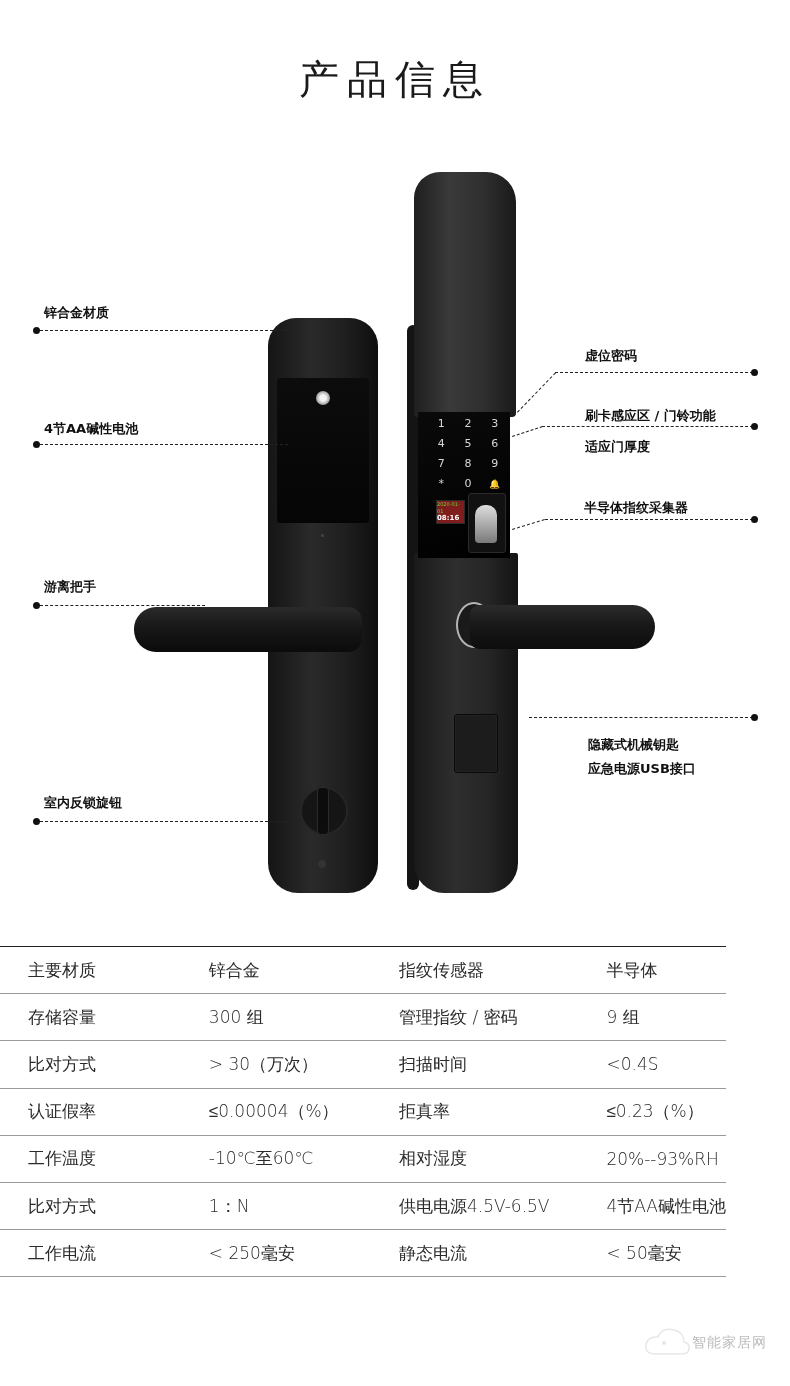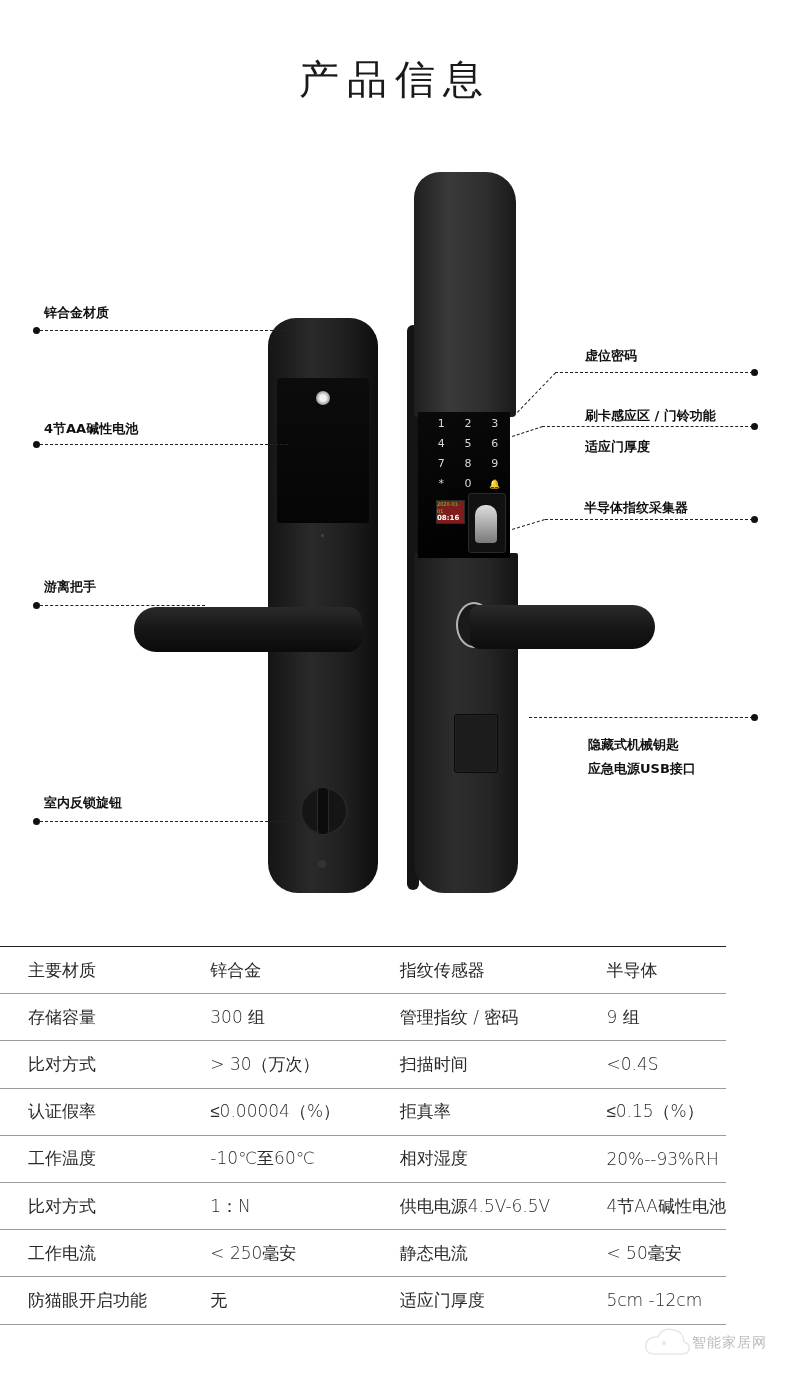--- a/index.html
+++ b/index.html
@@ -163,45 +163,39 @@
     <tr>
       <td class="c1">比对方式</td>
       <td class="c2">&gt; 30（万次）</td>
       <td class="c3">扫描时间</td>
       <td class="c4">&lt;0.4S</td>
     </tr>
     <tr>
       <td class="c1">认证假率</td>
       <td class="c2">≤0.00004（%）</td>
       <td class="c3">拒真率</td>
-      <td class="c4">≤0.15（%）</td>
+      <td class="c4">≤0.23（%）</td>
     </tr>
     <tr>
       <td class="c1">工作温度</td>
       <td class="c2">-10℃至60℃</td>
       <td class="c3">相对湿度</td>
       <td class="c4">20%--93%RH</td>
     </tr>
     <tr>
       <td class="c1">比对方式</td>
       <td class="c2">1：N</td>
       <td class="c3">供电电源4.5V-6.5V</td>
       <td class="c4">4节AA碱性电池</td>
     </tr>
     <tr>
       <td class="c1">工作电流</td>
       <td class="c2">&lt; 250毫安</td>
       <td class="c3">静态电流</td>
       <td class="c4">&lt; 50毫安</td>
-    </tr>
-    <tr>
-      <td class="c1">防猫眼开启功能</td>
-      <td class="c2">无</td>
-      <td class="c3">适应门厚度</td>
-      <td class="c4">5cm -12cm</td>
     </tr>
   </tbody>
 </table>
 
 <svg class="watermark" viewBox="0 0 130 36">
   <path d="M14 30 Q2 30 4 20 Q6 12 16 13 Q20 3 32 6 Q42 8 42 18 Q50 20 46 28 Q44 30 38 30 Z" fill="none" stroke="#bbb" stroke-width="1.5"></path>
   <circle cx="22" cy="19" r="2" fill="#bbb"></circle>
 </svg>
 <div class="watermark-text">智能家居网</div>
 

